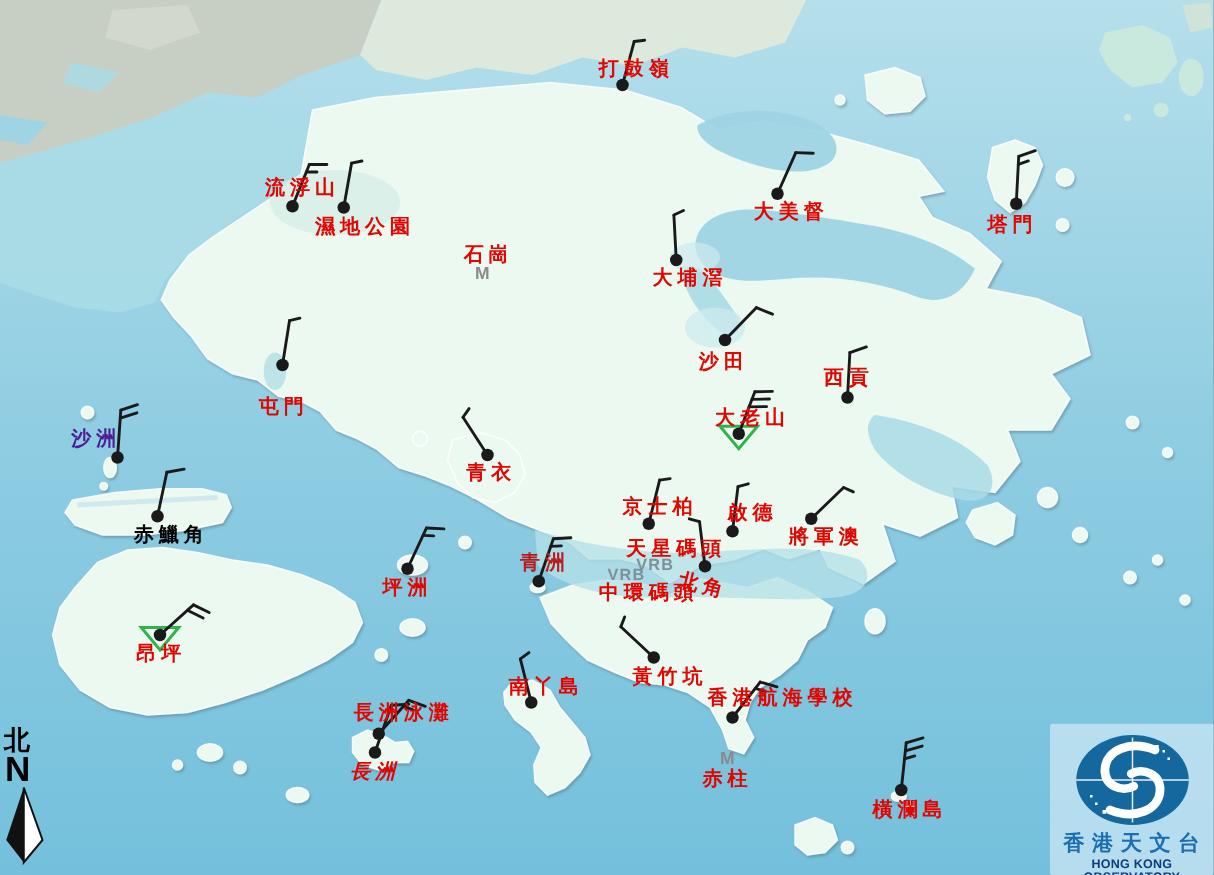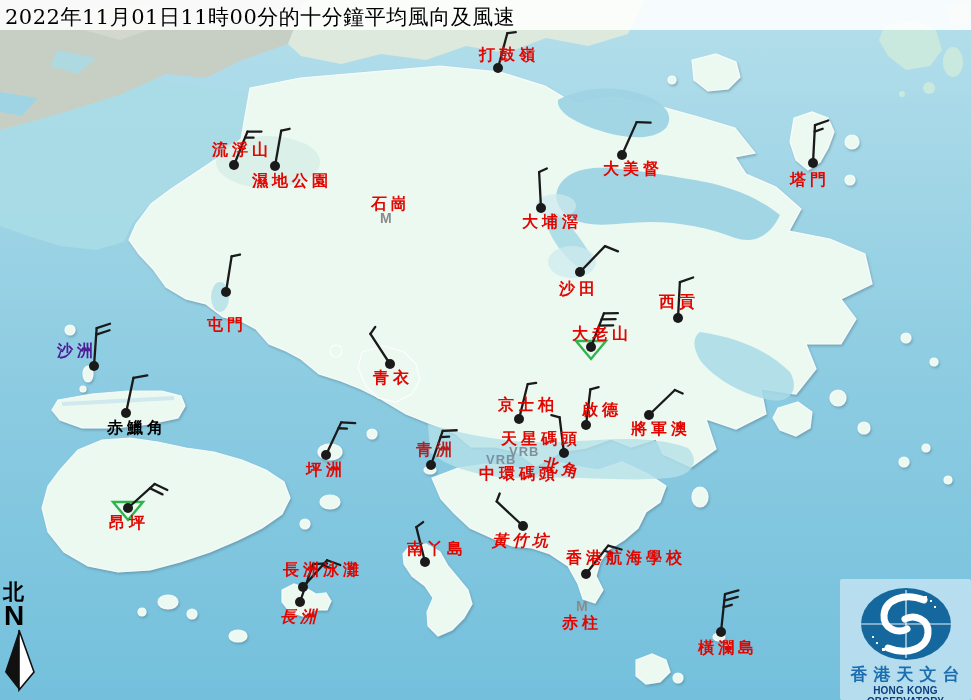--- a/index.html
+++ b/index.html
@@ -293,32 +293,29 @@
       <div class="st-label" style="left: 498px; top: 397px; color: rgb(225, 6, 0);">京士柏</div>
       <div class="st-label" style="left: 582px; top: 402px; color: rgb(225, 6, 0);">啟德</div>
       <div class="st-label" style="left: 501px; top: 431px; color: rgb(225, 6, 0);">天星碼頭</div>
       <div class="vrb-note" style="left: 509px; top: 445px; color: rgb(126, 144, 155);">VRB</div>
       <div class="st-label" style="left: 479px; top: 466px; color: rgb(225, 6, 0);">中環碼頭</div>
       <div class="vrb-note" style="left: 486px; top: 453px; color: rgb(126, 144, 155);">VRB</div>
       <div class="st-label" style="left: 545px; top: 456px; color: rgb(225, 6, 0); transform: rotate(14deg);">北角</div>
       <div class="st-label" style="left: 631px; top: 421px; color: rgb(225, 6, 0);">將軍澳</div>
       <div class="st-label" style="left: 109px; top: 515px; color: rgb(225, 6, 0);">昂坪</div>
       <div class="st-label" style="left: 407px; top: 541px; color: rgb(225, 6, 0);">南丫島</div>
-      <div class="st-label" style="left: 492px; top: 533px; color: rgb(225, 6, 0); font-style: italic;">黃竹坑</div>
+      <div class="st-label" style="left: 506px; top: 533px; color: rgb(225, 6, 0);">黃竹坑</div>
       <div class="st-label" style="left: 566px; top: 550px; color: rgb(225, 6, 0);">香港航海學校</div>
       <div class="st-label" style="left: 562px; top: 615px; color: rgb(225, 6, 0);">赤柱</div>
       <div class="m-note" style="left: 576px; top: 599px; color: rgb(138, 138, 138);">M</div>
       <div class="st-label" style="left: 283px; top: 562px; color: rgb(225, 6, 0);">長洲泳灘</div>
       <div class="st-label" style="left: 280px; top: 609px; color: rgb(225, 6, 0); font-style: italic;">長洲</div>
       <div class="st-label" style="left: 698px; top: 640px; color: rgb(225, 6, 0);">橫瀾島</div>
     </div>
 
-  <div id="titlebar">
-    <div id="title">2022年11月01日11時00分的十分鐘平均風向及風速</div>
-  </div>
 
   <div id="compass">
     <div class="compass-cn">北</div>
     <div class="compass-n">N</div>
     <svg width="34" height="66" viewBox="0 0 34 66">
       <polygon points="16,2 16,62 2,44" fill="#111"></polygon>
       <polygon points="16,2 31,44 16,62" fill="#ffffff" stroke="#111" stroke-width="1.6"></polygon>
     </svg>
   </div>
 

